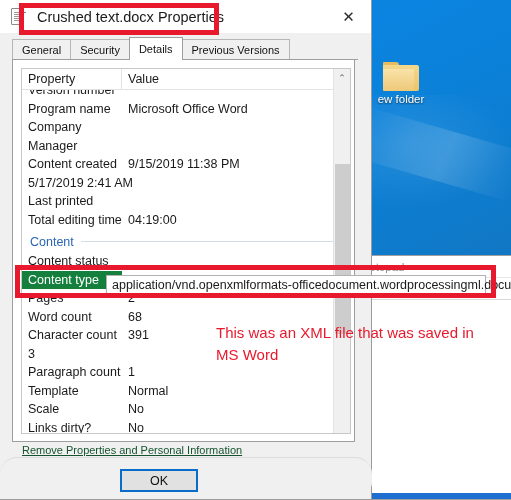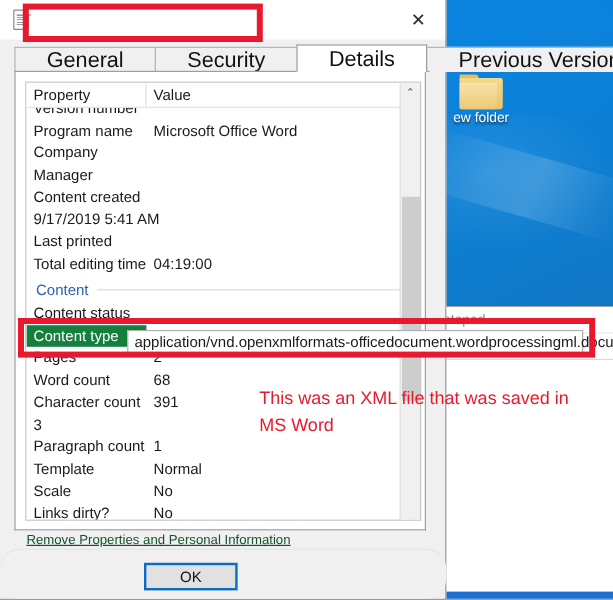--- a/index.html
+++ b/index.html
@@ -192,23 +192,23 @@
   .tabstrip {
     position: relative;
     height: 23px;
     margin-top: 4px;
     padding-left: 12px;
     display: flex;
     align-items: flex-end;
   }
   .tab-item {
     height: 21px;
-    padding: 0 26px;
-    display: flex; align-items: center;
-    font-size: 18px;
+    padding: 0 9px;
+    display: flex; align-items: center;
+    font-size: 11px;
     color: #111111;
     background: #f0f0f0;
     border: 1px solid #b6b6b6;
     border-bottom: none;
     margin-right: -1px;
     white-space: nowrap;
   }
   .tab-item.active {
     background: #ffffff;
     height: 23px;
@@ -439,20 +439,21 @@
     </div>
   </div>
 
   <div class="dialog">
 
     <div class="dlg-titlebar">
       <div class="dlg-doc-icon">
         <div class="page"></div>
         <div class="fold"></div>
       </div>
+      <div class="dlg-title">Crushed text.docx Properties</div>
       <div class="dlg-close">✕</div>
     </div>
 
     <div class="tabstrip">
       <div class="tab-item">General</div>
       <div class="tab-item">Security</div>
       <div class="tab-item active">Details</div>
       <div class="tab-item">Previous Versions</div>
     </div>
 
@@ -478,23 +479,24 @@
               <div class="row">
                 <span class="prop">Company</span>
                 <span class="val"></span>
               </div>
               <div class="row">
                 <span class="prop">Manager</span>
                 <span class="val"></span>
               </div>
               <div class="row">
                 <span class="prop">Content created</span>
-              </div>
-              <div class="row">
-                <span class="val">9/17/2019 5:41 AM</span>
+                <span class="val">9/15/2019 11:38 PM</span>
+              </div>
+              <div class="row">
+                <span class="val">5/17/2019 2:41 AM</span>
               </div>
               <div class="row">
                 <span class="prop">Last printed</span>
                 <span class="val"></span>
               </div>
               <div class="row">
                 <span class="prop">Total editing time</span>
                 <span class="val">04:19:00</span>
               </div>
               <div class="row section">

